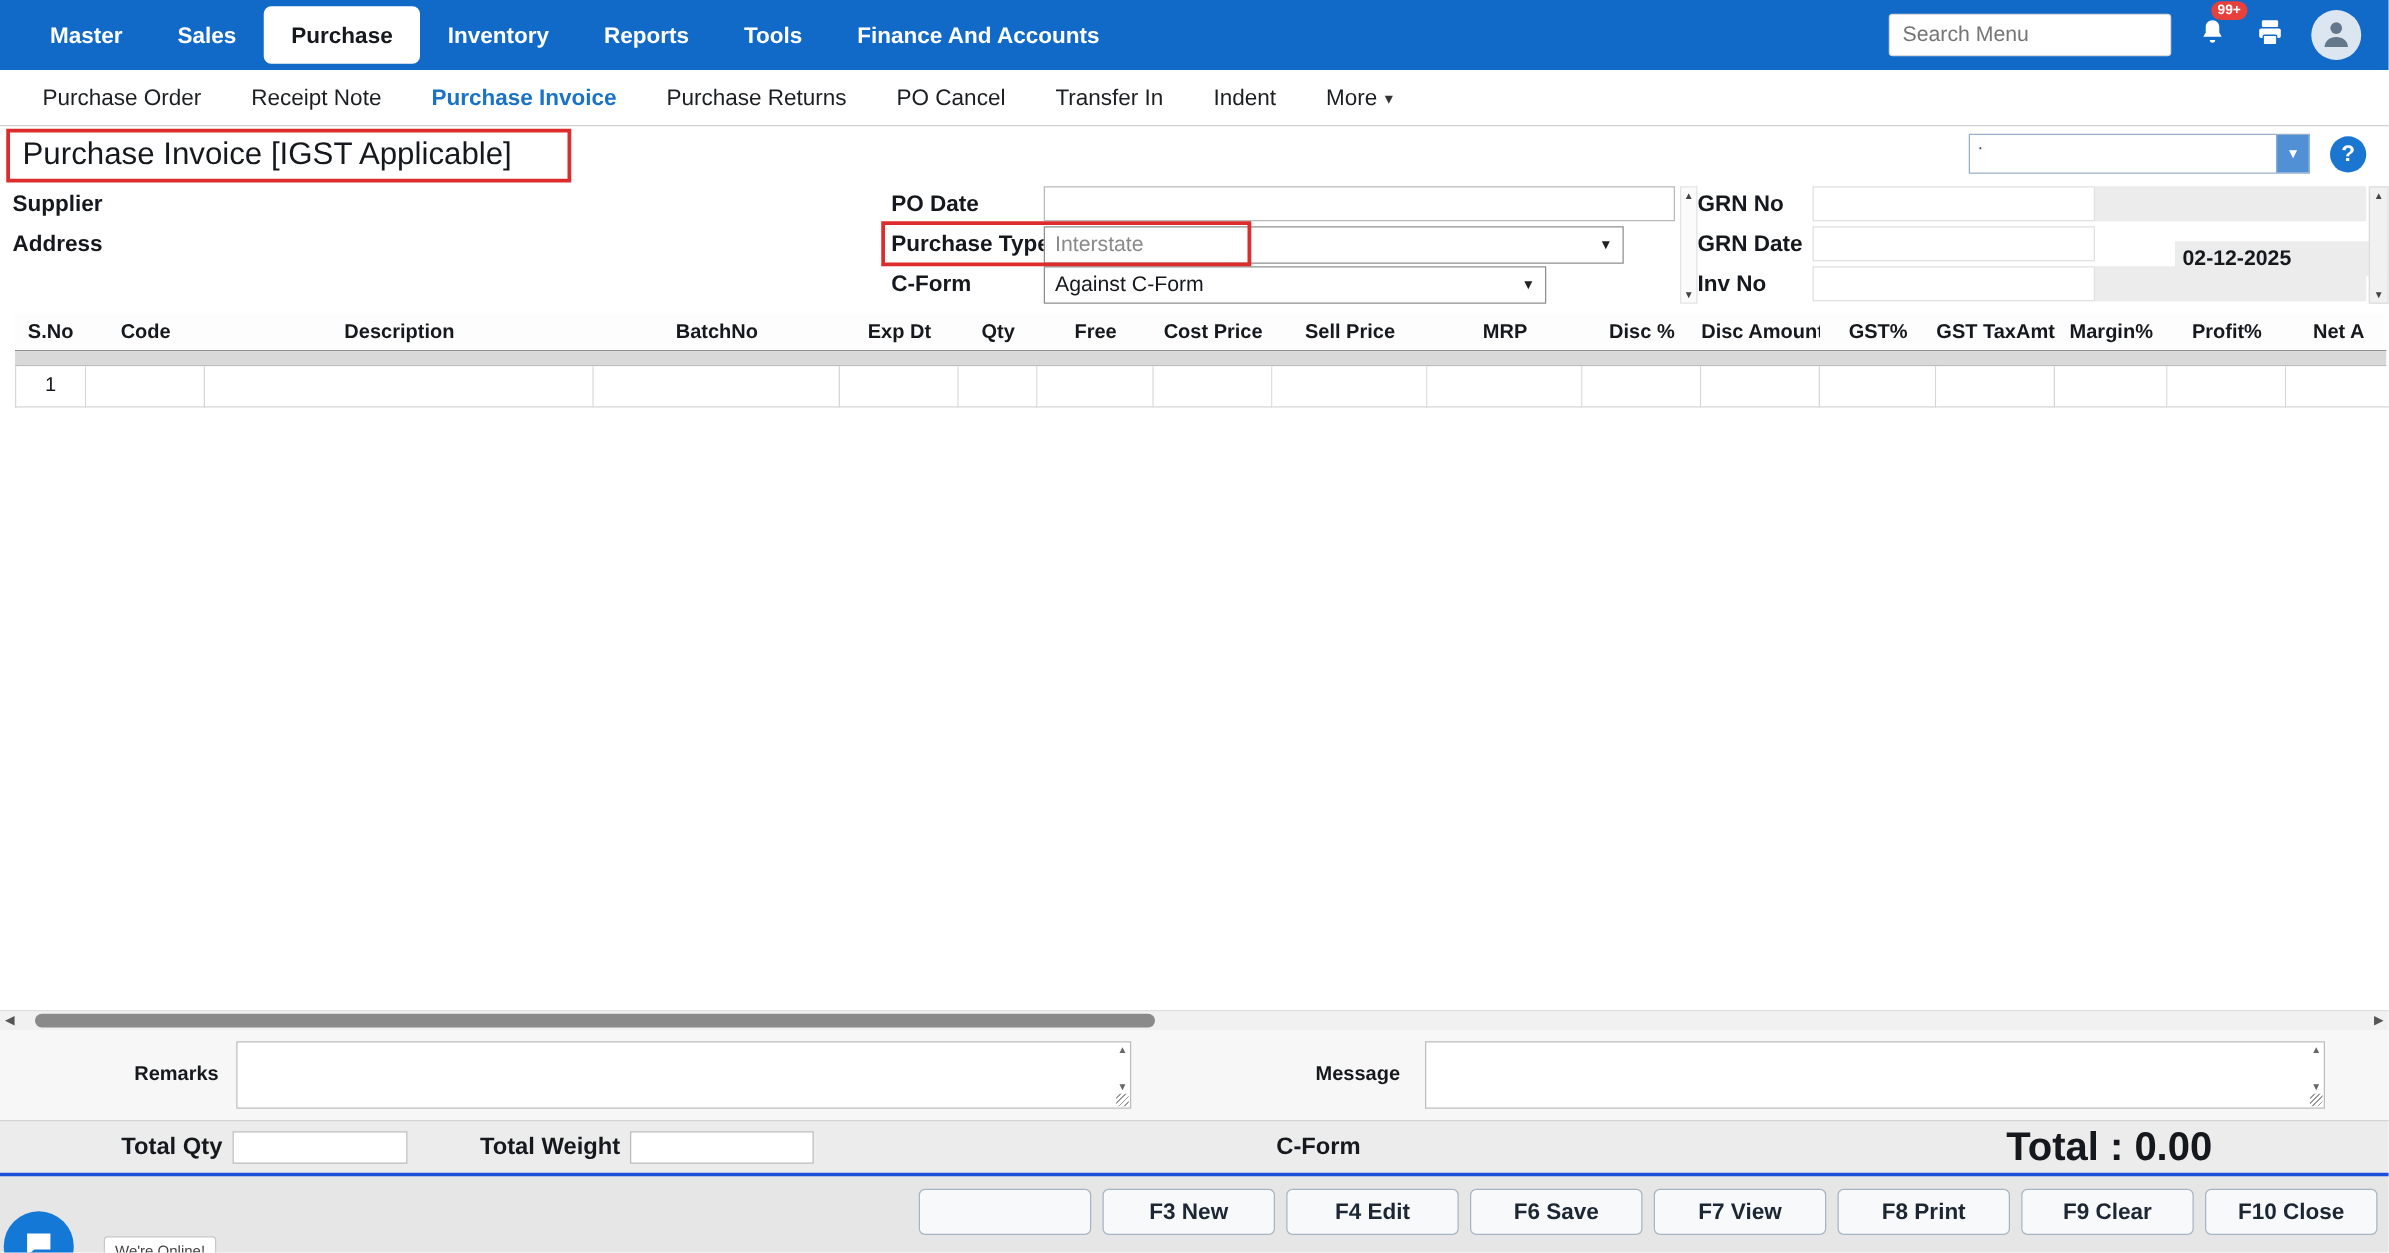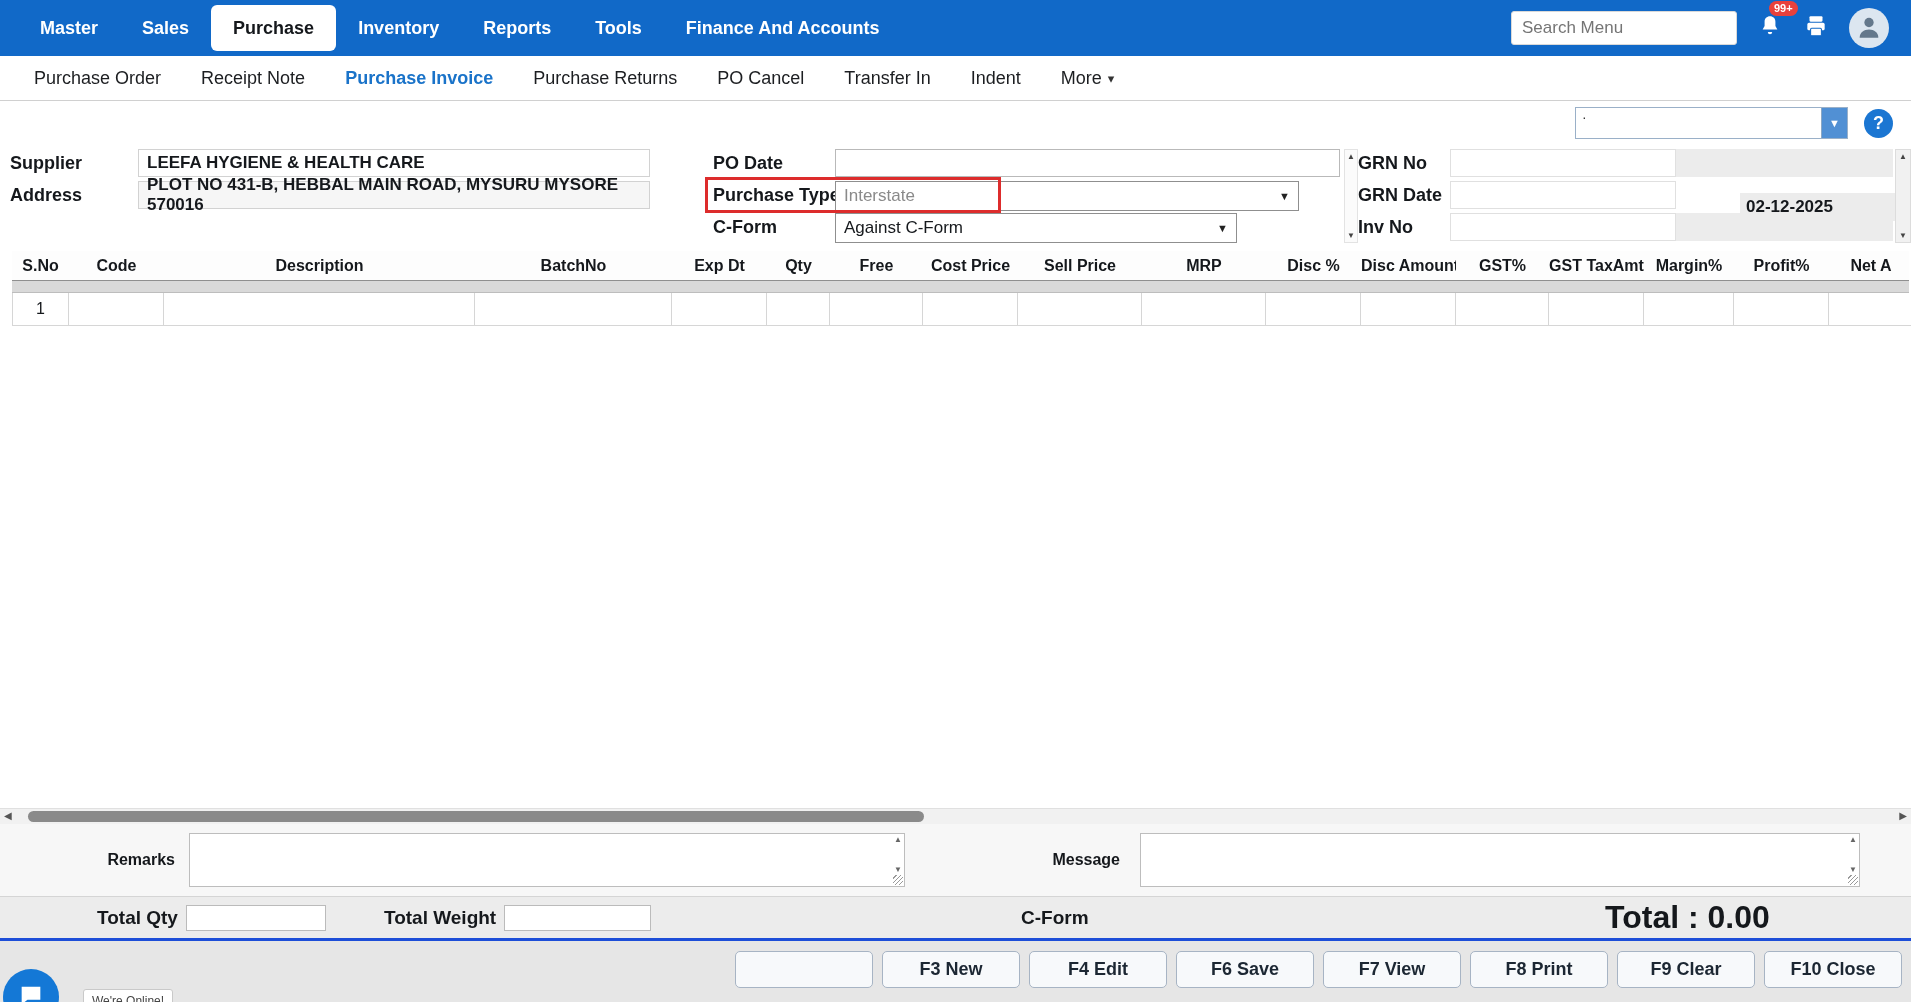--- a/index.html
+++ b/index.html
@@ -138,39 +138,40 @@
   <span class="subnav-item">PO Cancel</span>
   <span class="subnav-item">Transfer In</span>
   <span class="subnav-item">Indent</span>
   <span class="subnav-item">
     <span>More</span>
     <span class="caret">▾</span>
   </span>
 </nav>
 
 <div class="title-row">
+  <div class="title-box">
+    <h1 class="page-title">Purchase Invoice [IGST Applicable]</h1>
+  </div>
   <div class="title-right">
     <div class="combo">
       <span class="combo-value">·</span>
       <span class="combo-btn">
         <span>▼</span>
       </span>
     </div>
     <div class="help-btn">
       <span>?</span>
     </div>
   </div>
 </div>
 
 <section class="form">
 
   <span class="lbl" style="left:10px; top:6px;">Supplier</span>
-  <div class="fbox bold" style="left:138px; top:2px; width:512px;">LEEFA HYGIENE &amp; HEALTH CARE</div>
   <span class="lbl" style="left:10px; top:38px;">Address</span>
-  <div class="fbox bold" style="left:138px; top:34px; width:512px; background:#f6f6f6;">PLOT NO 431-B, HEBBAL MAIN ROAD, MYSURU MYSORE 570016</div>
 
   <span class="lbl" style="left:713px; top:6px;">PO Date</span>
   <input class="finput" style="left: 835px; top: 2px; width: 505px;">
 
   <span class="lbl" style="left:713px; top:38px;">Purchase Type</span>
   <div class="fake-select" style="left:835px; top:34px; width:464px;">
     <span class="muted">Interstate</span>
     <span class="chevron">▼</span>
   </div>
 

